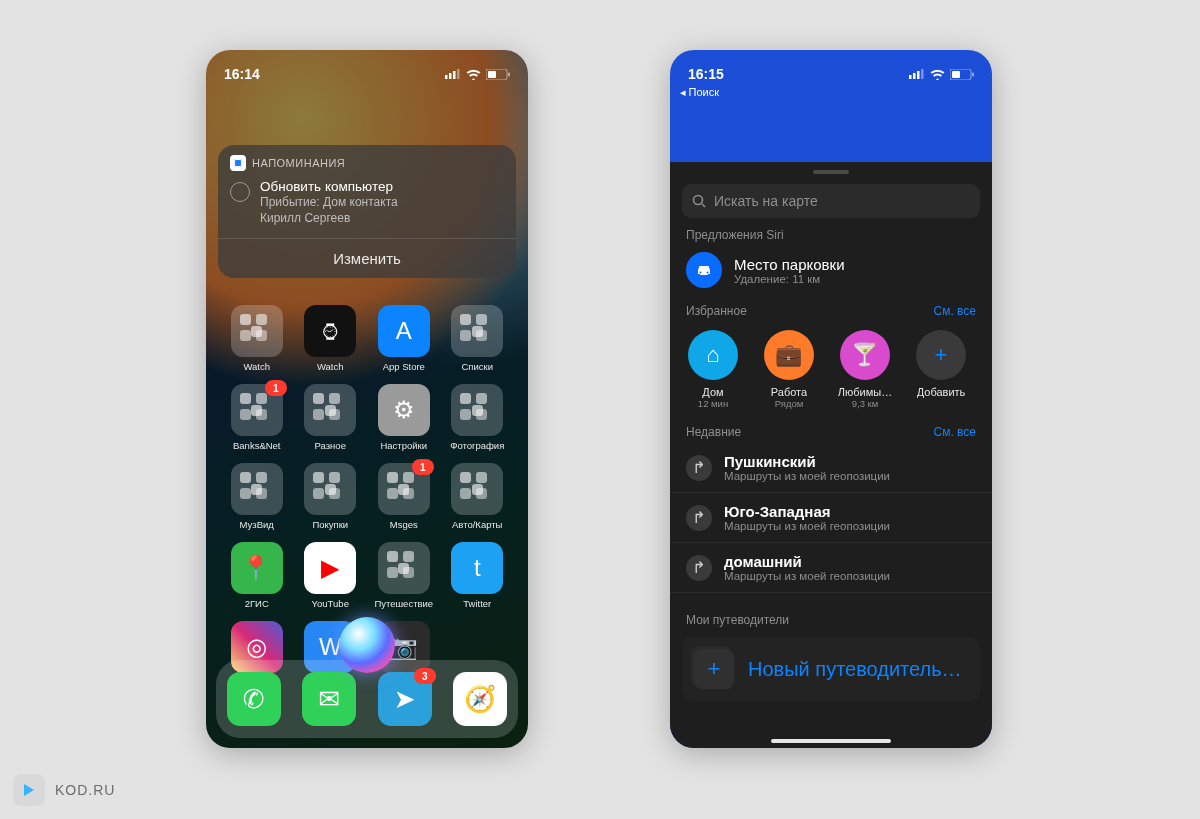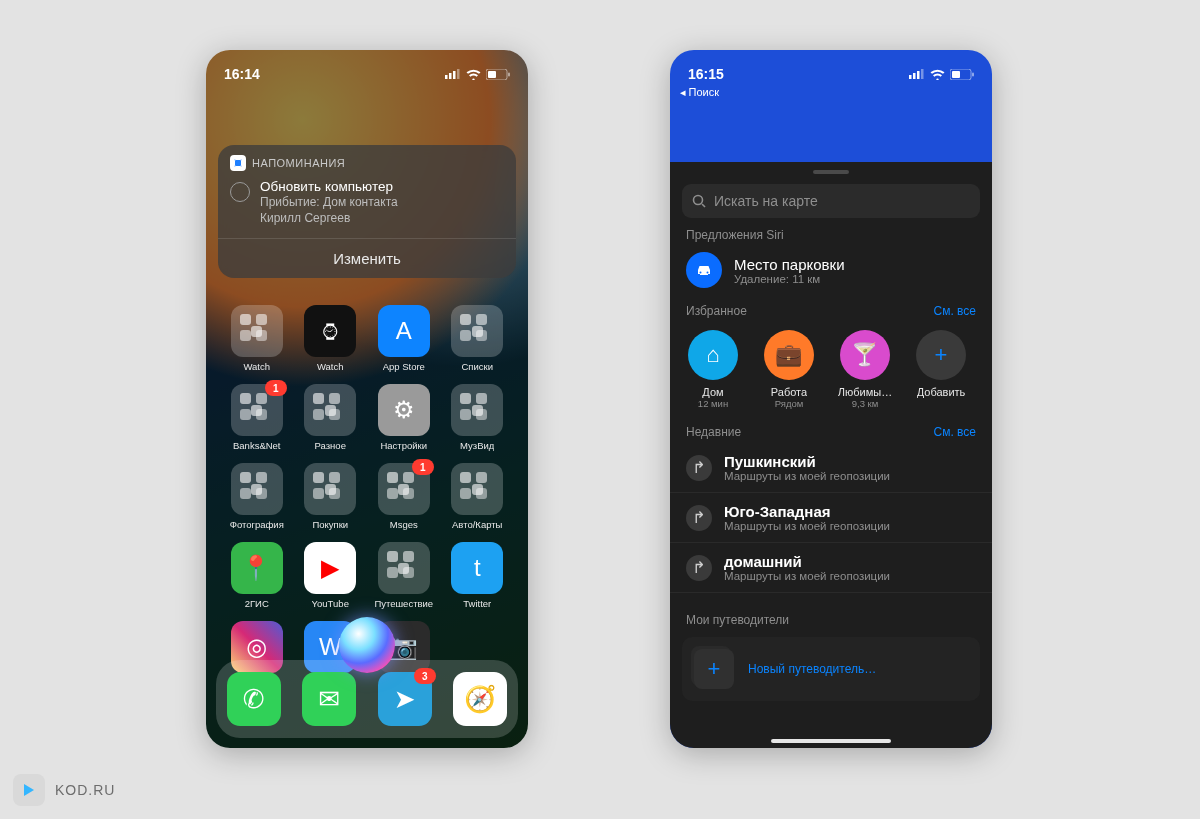--- a/index.html
+++ b/index.html
@@ -94,21 +94,21 @@
 .row{display:flex;gap:12px;align-items:center;padding:10px 16px;border-bottom:1px solid #2a2a2a}
 .row .ic{width:26px;height:26px;border-radius:50%;background:#3a3a3a;
          display:flex;align-items:center;justify-content:center;color:#cfcfcf}
 .row .t{color:#fff;font-size:15px;font-weight:600}
 .row .s{color:#8e8e8e;font-size:11.5px}
 
 .guide{display:flex;align-items:center;gap:14px;margin:10px 12px 0;padding:12px;
        background:#232323;border-radius:10px}
 .guide .sq{width:40px;height:40px;border-radius:8px;background:#303030;
            display:flex;align-items:center;justify-content:center;color:#0a84ff;font-size:22px;font-weight:300;box-shadow:-3px -3px 0 #2a2a2a}
-.guide .t{color:#0a84ff;font-size:12px}
+.guide .t{color:#0a84ff;font-size:20px}
 
 .homebar{position:absolute;bottom:5px;left:50%;transform:translateX(-50%);
          width:120px;height:4px;border-radius:3px;background:#e6e6e6}
 
 
 .wm{position:absolute;left:13px;bottom:13px;display:flex;align-items:center;gap:10px;color:#6d6d6d;font-size:14px;letter-spacing:1px}
 .wm .lg{width:32px;height:32px;border-radius:8px;background:#d9d9d9;display:flex;align-items:center;justify-content:center}
 .wm .lg svg{display:block}
 </style>
 </head>
@@ -183,25 +183,25 @@
         <div class="app">
           <div class="ic fold"></div>
           <div class="nm">Разное</div>
         </div>
         <div class="app">
           <div class="ic" style="background: rgb(154, 154, 154);">⚙︎</div>
           <div class="nm">Настройки</div>
         </div>
         <div class="app">
           <div class="ic fold"></div>
+          <div class="nm">Фотография</div>
+        </div>
+        <div class="app">
+          <div class="ic fold"></div>
           <div class="nm">МузВид</div>
-        </div>
-        <div class="app">
-          <div class="ic fold"></div>
-          <div class="nm">Фотография</div>
         </div>
         <div class="app">
           <div class="ic fold"></div>
           <div class="nm">Покупки</div>
         </div>
         <div class="app">
           <div class="ic fold">
             <span class="badge">1</span>
           </div>
           <div class="nm">Msges</div>

